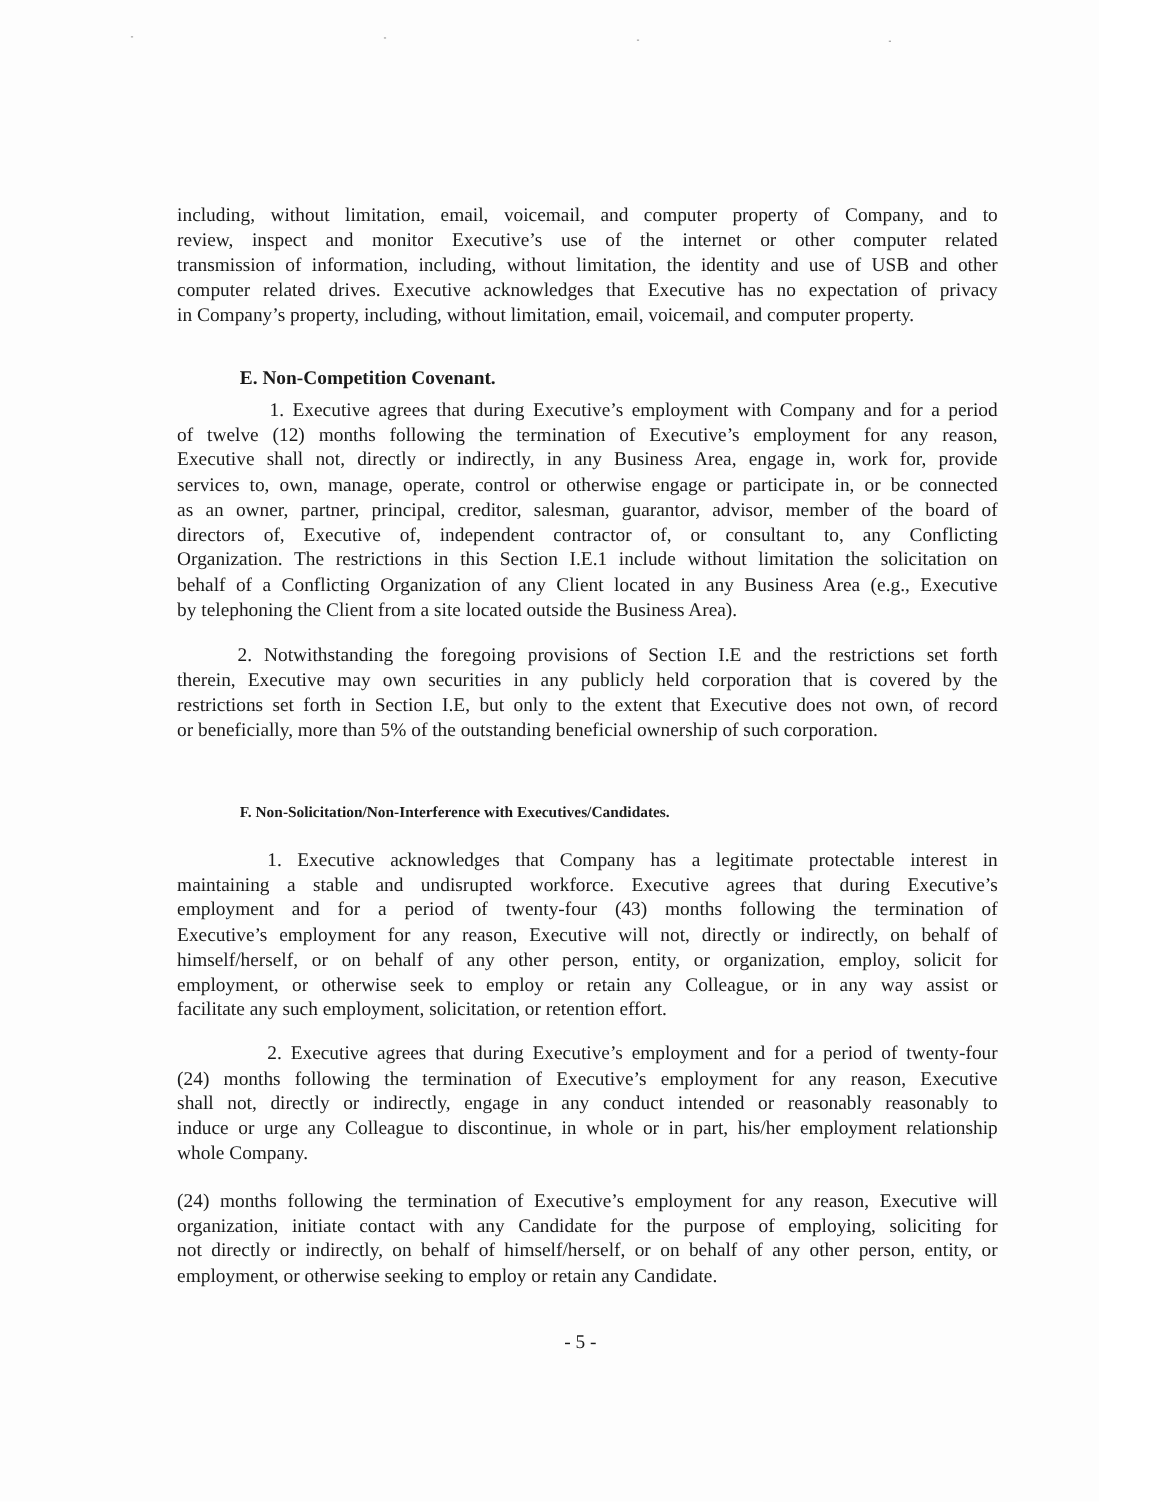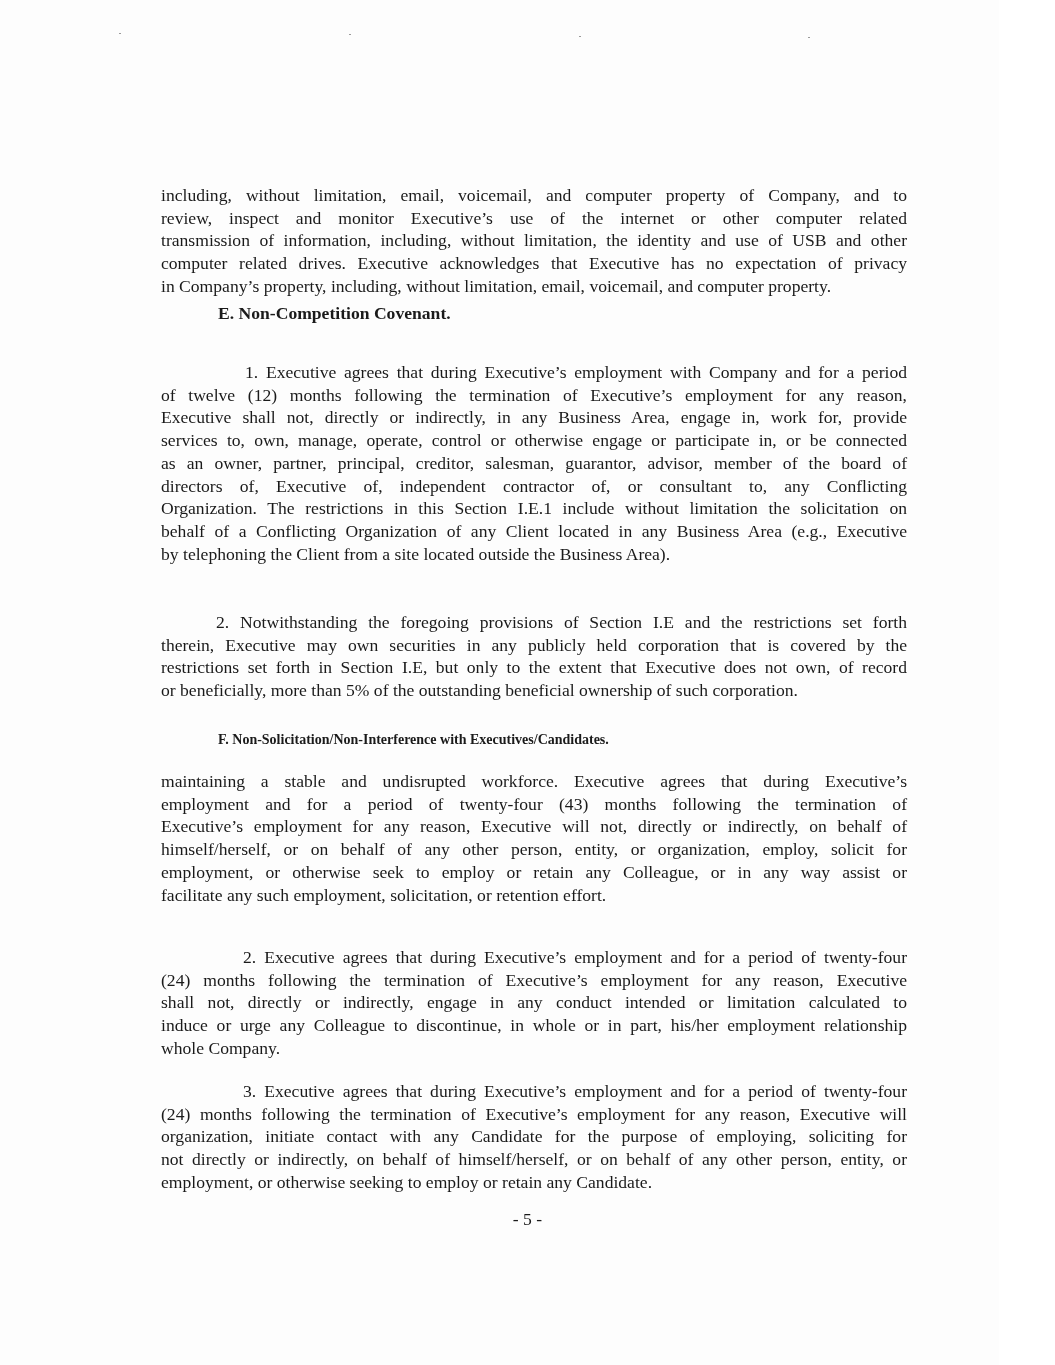--- a/index.html
+++ b/index.html
@@ -30,62 +30,62 @@
   <div class="speck" style="left:808px;top:37px;"></div>
 
   <p class="block" style="top:184px;">
     <span class="line">including, without limitation, email, voicemail, and computer property of Company, and to</span>
     <span class="line">review, inspect and monitor Executive’s use of the internet or other computer related</span>
     <span class="line">transmission of information, including, without limitation, the identity and use of USB and other</span>
     <span class="line">computer related drives.  Executive acknowledges that Executive has no expectation of privacy</span>
     <span class="line last">in Company’s property, including, without limitation, email, voicemail, and computer property.</span>
   </p>
 
-  <h2 class="heading" style="left:218px;top:302px;font-size:17.6px;">E.  Non-Competition Covenant.</h2>
+  <h2 class="heading" style="left:218px;top:332px;font-size:17.6px;">E.  Non-Competition Covenant.</h2>
 
   <p class="block" style="top:361px;">
     <span class="line" style="padding-left:84px;">1.  Executive agrees that during Executive’s employment with Company and for a period</span>
     <span class="line">of twelve (12) months following the termination of Executive’s employment for any reason,</span>
     <span class="line">Executive shall not, directly or indirectly, in any Business Area, engage in, work for, provide</span>
     <span class="line">services to, own, manage, operate, control or otherwise engage or participate in, or be connected</span>
     <span class="line">as an owner, partner, principal, creditor, salesman, guarantor, advisor, member of the board of</span>
     <span class="line">directors of, Executive of, independent contractor of, or consultant to, any Conflicting</span>
     <span class="line">Organization.  The restrictions in this Section I.E.1 include without limitation the solicitation on</span>
     <span class="line">behalf of a Conflicting Organization of any Client located in any Business Area (e.g., Executive</span>
     <span class="line last">by telephoning the Client from a site located outside the Business Area).</span>
   </p>
 
-  <p class="block" style="top:611px;">
+  <p class="block" style="top:584px;">
     <span class="line" style="padding-left:55px;">2.  Notwithstanding the foregoing provisions of Section I.E and the restrictions set forth</span>
     <span class="line">therein, Executive may own securities in any publicly held corporation that is covered by the</span>
     <span class="line">restrictions set forth in Section I.E, but only to the extent that Executive does not own, of record</span>
     <span class="line last">or beneficially, more than 5% of the outstanding beneficial ownership of such corporation.</span>
   </p>
 
   <h2 class="heading" style="left:218px;top:729px;font-size:14px;">F.  Non-Solicitation/Non-Interference with Executives/Candidates.</h2>
 
   <p class="block" style="top:770px;">
+    <span class="line" style="padding-left:82px;">1. Executive acknowledges that Company has a legitimate protectable interest in</span>
     <span class="line">maintaining a stable and undisrupted workforce.  Executive agrees that during Executive’s</span>
     <span class="line">employment and for a period of twenty-four (43) months following the termination of</span>
     <span class="line">Executive’s employment for any reason, Executive will not, directly or indirectly, on behalf of</span>
     <span class="line">himself/herself, or on behalf of any other person, entity, or organization, employ, solicit for</span>
     <span class="line">employment, or otherwise seek to employ or retain any Colleague, or in any way assist or</span>
     <span class="line last">facilitate any such employment, solicitation, or retention effort.</span>
   </p>
 
   <p class="block" style="top:946px;">
     <span class="line" style="padding-left:82px;">2.  Executive agrees that during Executive’s employment and for a period of twenty-four</span>
     <span class="line">(24) months following the termination of Executive’s employment for any reason, Executive</span>
-    <span class="line">shall not, directly or indirectly, engage in any conduct intended or limitation calculated to</span>
+    <span class="line">shall not, directly or indirectly, engage in any conduct intended or reasonably reasonably to</span>
     <span class="line">induce or urge any Colleague to discontinue, in whole or in part, his/her employment relationship</span>
     <span class="line last">whole Company.</span>
   </p>
 
   <p class="block" style="top:1080px;">
-    <span class="line" style="padding-left:82px;">3.  Executive agrees that during Executive’s employment and for a period of twenty-four</span>
     <span class="line">(24) months following the termination of Executive’s employment for any reason, Executive will</span>
     <span class="line">organization, initiate contact with any Candidate for the purpose of employing, soliciting for</span>
     <span class="line">not directly or indirectly, on behalf of himself/herself, or on behalf of any other person, entity, or</span>
     <span class="line last">employment, or otherwise seeking to employ or retain any Candidate.</span>
   </p>
 
   <div class="footer">- 5 -</div>
 
 </div>
 

